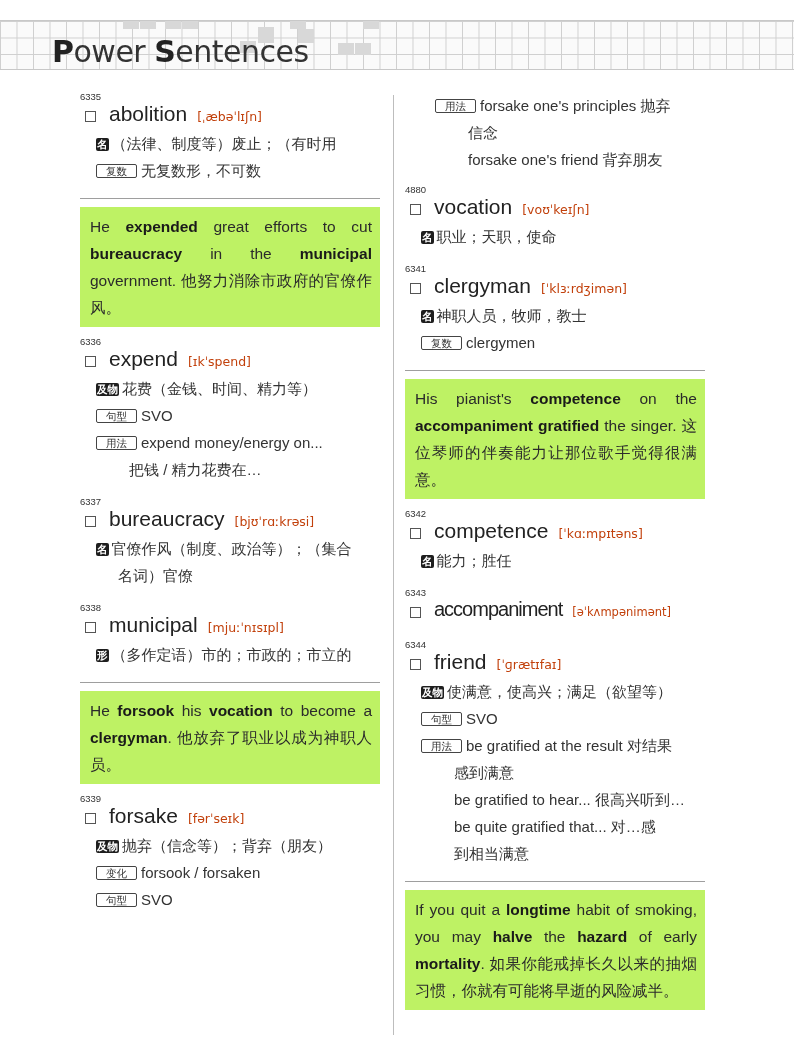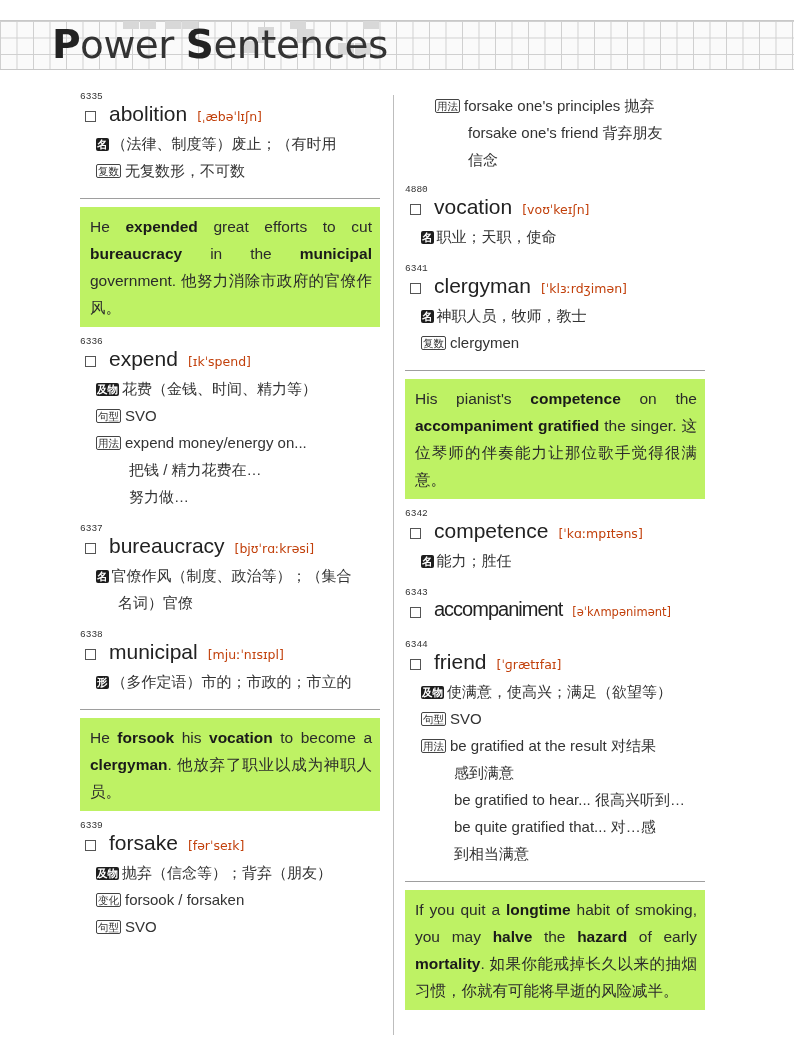--- a/index.html
+++ b/index.html
@@ -11,47 +11,47 @@
     position: absolute; left: 0; top: 20px; width: 794px; height: 48px;
     background-color: #fafafa;
     background-image:
       linear-gradient(to right, #cfcfcf 1px, transparent 1px),
       linear-gradient(to bottom, #cfcfcf 1px, transparent 1px);
     background-size: 16.5px 16.5px;
     border-top: 1px solid #c8c8c8; border-bottom: 1px solid #c8c8c8;
   }
   .header-block { position: absolute; background: #d8d8d8; }
   .page-title {
-    position: absolute; left: 52px; top: 22px; font-size: 39px; color: #333;
+    position: absolute; left: 52px; top: 34px; font-size: 30px; color: #333;
     font-family: "DejaVu Sans", sans-serif; letter-spacing: -0.5px; font-weight: normal; text-align: right;
   }
   .page-title b { font-weight: bold; color: #222; }
   .col-divider { position: absolute; left: 393px; top: 95px; width: 1px; height: 940px; background: #bdbdbd; }
 
   .col { position: absolute; top: 92px; width: 300px; }
   .col.left { left: 80px; }
   .col.right { left: 405px; }
 
   .entry { position: relative; margin-bottom: 14px; }
-  .entry-no { font-size: 9.5px; color: #333; line-height: 10px; height: 10px; font-family: Liberation Mono, monospace; }
+  .entry-no { font-size: 9.5px; color: #333; line-height: 10px; height: 10px; }
   .head-row { display: flex; align-items: baseline; height: 28px; }
   .checkbox { width: 11px; height: 11px; border: 1px solid #555; margin-left: 5px; margin-right: 13px; box-sizing: border-box; align-self: center; background: #fff; }
   .word { font-weight: normal; font-size: 21px; color: #222; margin-right: 10px; }
   .word.tight { letter-spacing: -1px; font-size: 20px; }
   .phon { font-size: 12.5px; color: #c2410c; font-family: "DejaVu Sans", sans-serif; }
 
   .sense { margin-left: 16px; font-size: 15px; line-height: 27px; color: #333; }
   .sense .cont { display: block; padding-left: 22px; }
   .tag-solid {
     display: inline-block; background: #1e1e1e; color: #fff; font-size: 10.5px; line-height: 13px;
     padding: 0 1px; border-radius: 2px; margin-right: 3px; vertical-align: 1px; font-weight: bold;
   }
   .tag-outline {
     display: inline-block; border: 1px solid #444; color: #333; font-size: 10.5px; line-height: 12px;
-    padding: 0 1px; border-radius: 2px; margin-right: 4px; vertical-align: 1px;
+    padding: 0 9px; border-radius: 2px; margin-right: 4px; vertical-align: 1px;
   }
   .indent { padding-left: 33px; }
 
   .sep { height: 1px; background: #9e9e9e; margin: 4px 0 8px 0; width: 300px; }
   .example {
     background: #bef264; padding: 6px 8px 6px 10px; font-size: 15.5px; line-height: 27px; color: #2b2b2b;
     margin-bottom: 10px; text-align: justify;
   }
   .example b { color: #1a1a1a; }
 </style>
@@ -108,21 +108,20 @@
     </div>
     <div class="sense">
       <span class="tag-solid">及物</span><span>花费（金钱、时间、精力等）</span>
     </div>
     <div class="sense">
       <span class="tag-outline">句型</span><span>SVO</span>
     </div>
     <div class="sense">
       <span class="tag-outline">用法</span><span>expend money/energy on...</span>
       <div class="indent">把钱 / 精力花费在…</div>
-      <div class="indent">努力做…</div>
     </div>
   </div>
 
   <div class="entry">
     <div class="entry-no">6337</div>
     <div class="head-row">
       <span class="checkbox"></span>
       <span class="word">bureaucracy</span>
       <span class="phon">[bjʊˈrɑːkrəsi]</span>
     </div>
@@ -166,22 +165,22 @@
       <span class="tag-outline">句型</span><span>SVO</span>
     </div>
   </div>
 </div>
 
 <div class="col right" style="top:92px;">
 
   <div class="entry" style="margin-bottom:12px;">
     <div class="sense" style="margin-left:30px;">
       <span class="tag-outline">用法</span><span>forsake one's principles 抛弃</span>
+      <div class="indent">信念</div>
       <div class="indent">forsake one's friend 背弃朋友</div>
-      <div class="indent">信念</div>
     </div>
   </div>
 
   <div class="entry">
     <div class="entry-no">4880</div>
     <div class="head-row">
       <span class="checkbox"></span>
       <span class="word">vocation</span>
       <span class="phon">[voʊˈkeɪʃn]</span>
     </div>

